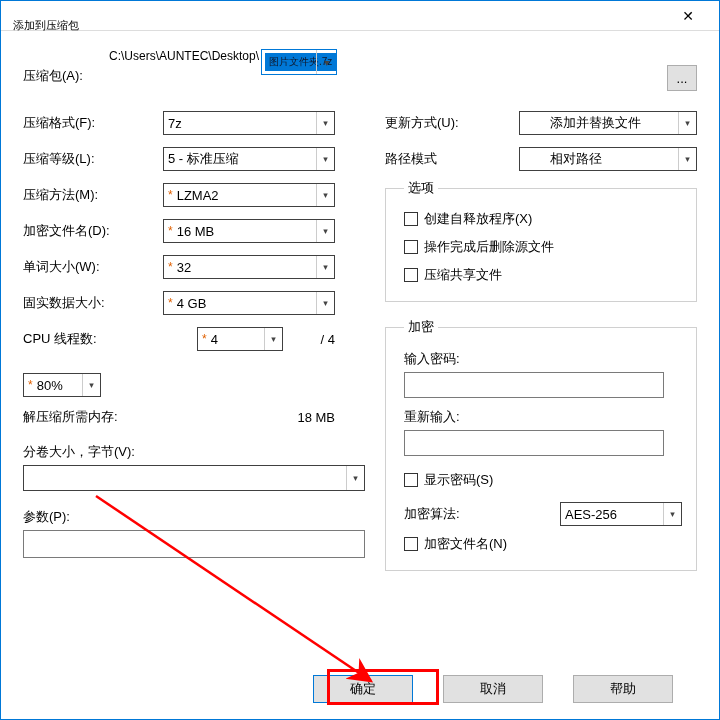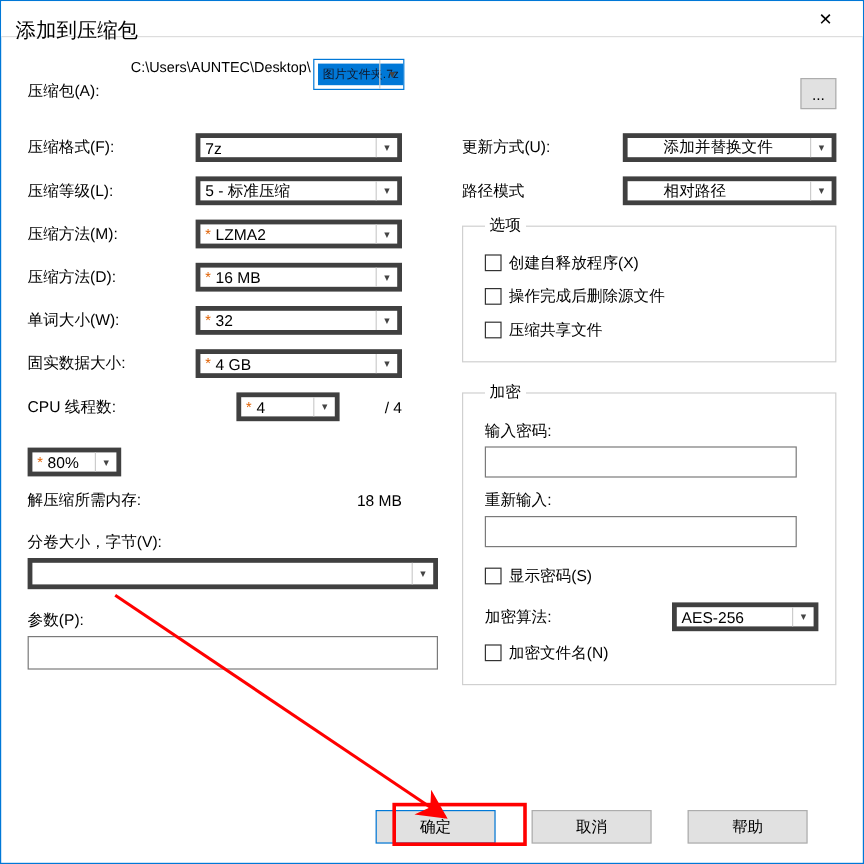--- a/index.html
+++ b/index.html
@@ -24,21 +24,21 @@
   .titlebar {
     height: 30px;
     display: flex;
     align-items: center;
     padding: 0 8px;
     border-bottom: 1px solid #ddd;
     background: #fff;
   }
   .titlebar .title {
     flex: 1;
-    font-size: 17px;
+    font-size: 11px;
     padding-left: 4px;
     margin-top: 20px;
   }
   .close-btn {
     width: 46px;
     height: 30px;
     display: flex;
     align-items: center;
     justify-content: center;
     font-size: 14px;
@@ -125,21 +125,21 @@
     height: 36px;
     gap: 14px;
   }
   .form-row .flabel {
     flex: 1;
     font-size: 13px;
   }
   .wflabel { width: 140px; }
   select.ctl, .combo {
     height: 24px;
-    border: 4px solid #404040;
+    border: 1px solid #404040;
     background: #fff;
     font-size: 13px;
     padding: 0 4px;
     font-family: inherit;
   }
   .combo {
     display: inline-flex;
     align-items: center;
     position: relative;
     padding-right: 20px;
@@ -332,21 +332,21 @@
         <div class="form-row">
           <div class="flabel">压缩方法(M):</div>
           <div class="combo w1">
             <span class="dot">*</span>
             <span>LZMA2</span>
             <span class="caret">▾</span>
           </div>
         </div>
 
         <div class="form-row">
-          <div class="flabel">压缩方法(D):</div>
+          <div class="flabel">加密文件名(D):</div>
           <div class="combo w1">
             <span class="dot">*</span>
             <span>16 MB</span>
             <span class="caret">▾</span>
           </div>
         </div>
 
         <div class="form-row">
           <div class="flabel">单词大小(W):</div>
           <div class="combo w1">

